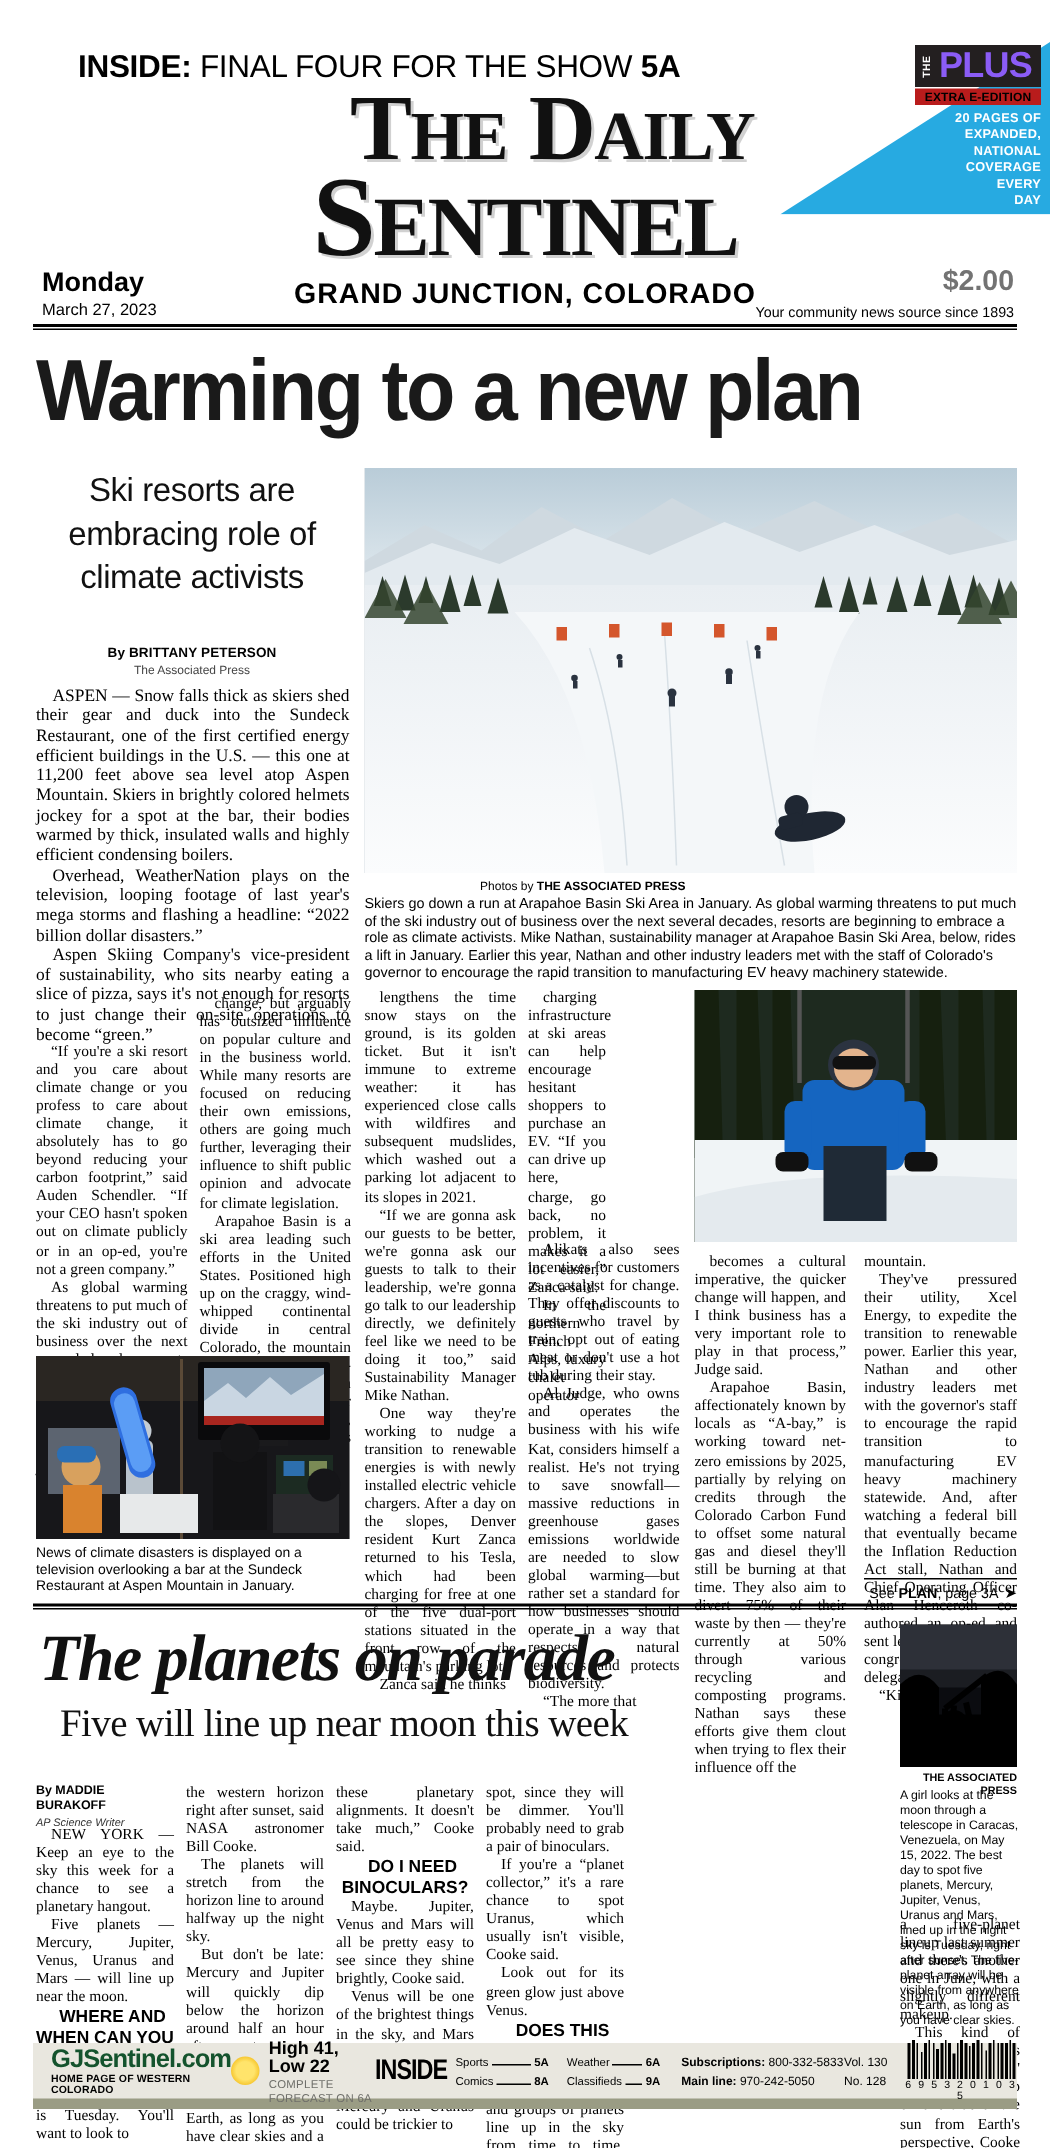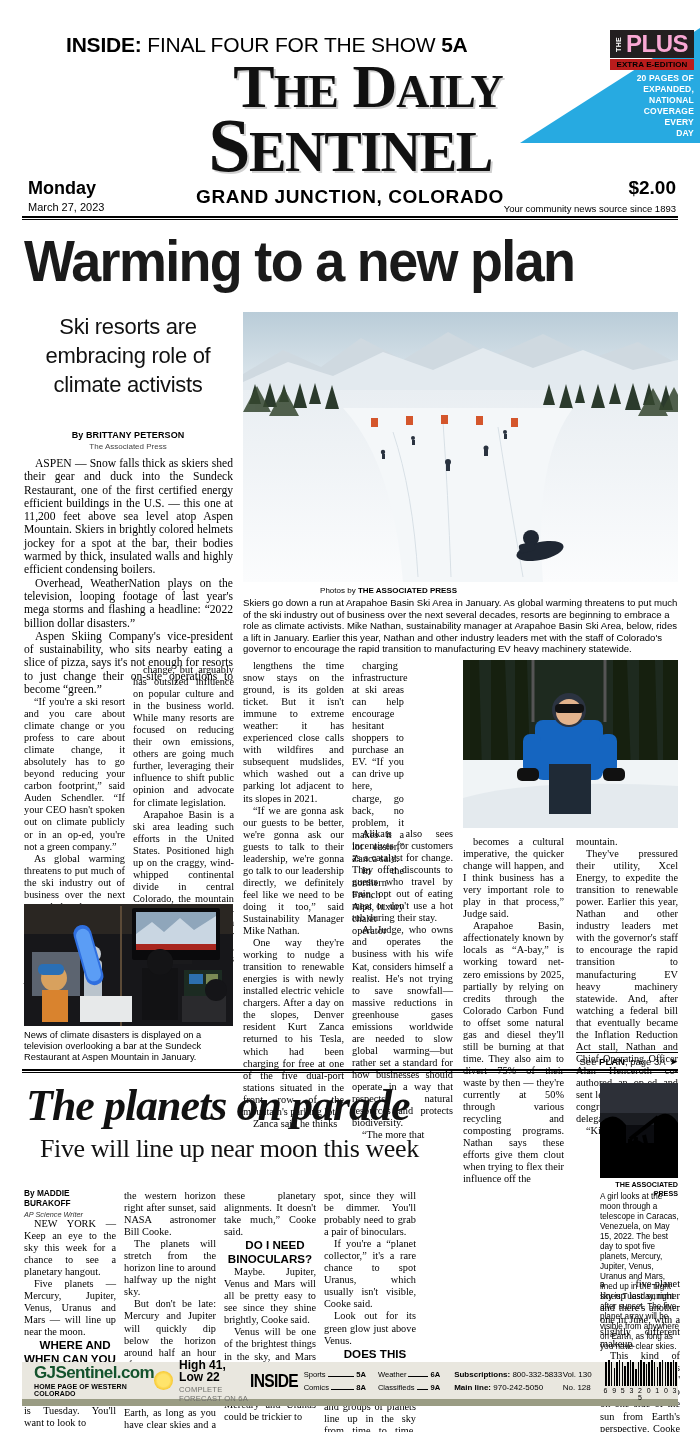--- a/index.html
+++ b/index.html
@@ -7,21 +7,21 @@
     width: 700px; height: 1432px;
     background: #ffffff;
     font-family: "Liberation Sans", sans-serif;
     overflow: hidden;
   }
   .page { position: relative; width: 700px; height: 1432px; background:#fff; }
 
   
   .teaser-bar {
     position: absolute; left: 0; top: 28px; width: 700px; height: 34px;
-    display: flex; align-items: center; padding-left: 66px;
+    display: flex; align-items: center; padding-left: 52px;
   }
   .teaser-text {
     font-family: "Liberation Sans", sans-serif;
     font-size: 21px; letter-spacing: -0.2px; color: #000; white-space: nowrap;
   }
   .teaser-text b { font-weight: 700; }
   .teaser-text .lite { font-weight: 400; }
 
   
   .plus-flag {
@@ -41,21 +41,21 @@
   .plus-box {
     position: absolute; right: 6px; top: 2px; width: 84px; height: 28px;
     background: #231f20; display: flex; align-items: center;
   }
   .plus-the {
     color:#fff; font-size: 7px; font-weight:700; letter-spacing: .3px;
     writing-mode: vertical-rl; transform: rotate(180deg);
     margin-left: 5px; line-height: 8px;
   }
   .plus-word {
-    color:#f9a8d4; font-size: 24px; font-weight: 700; letter-spacing: -0.5px;
+    color:#8b5cf6; font-size: 24px; font-weight: 700; letter-spacing: -0.5px;
     margin-left: 3px; line-height: 24px;
   }
   .plus-ee {
     position: absolute; right: 6px; top: 31px; width: 84px;
     text-align: center; font-size: 8px; font-weight: 700; color:#000;
     background:#b91c1c; padding: 1px 0; letter-spacing: .1px;
   }
   .plus-lines {
     position: absolute; right: 6px; top: 45px; width: 84px;
     text-align: right; color: #fff; font-weight: 700;
@@ -79,21 +79,21 @@
   .city-band {
     position: absolute; left: 0; top: 186px; width: 700px; text-align: center;
     font-size: 19px; font-weight: 700; letter-spacing: .6px; color: #000;
   }
 
   .date-block { position: absolute; left: 28px; top: 178px; }
   .date-day { font-size: 18px; font-weight: 700; color:#000; line-height: 20px; }
   .date-full { font-size: 11px; color:#000; margin-top: 3px; }
 
   .price-block { position: absolute; right: 24px; top: 178px; text-align: right; }
-  .price { font-size: 19px; font-weight: 700; color:#000000; line-height: 20px; }
+  .price { font-size: 19px; font-weight: 700; color:#737373; line-height: 20px; }
   .tagline { font-size: 9.5px; color:#000; margin-top: 5px; }
 
   .rule-double {
     position: absolute; left: 22px; top: 216px; width: 656px;
     border-top: 2px solid #000; border-bottom: 1px solid #000; height: 4px;
   }
 
   
   .main-head {
     position: absolute; left: 24px; top: 232px; width: 654px;

